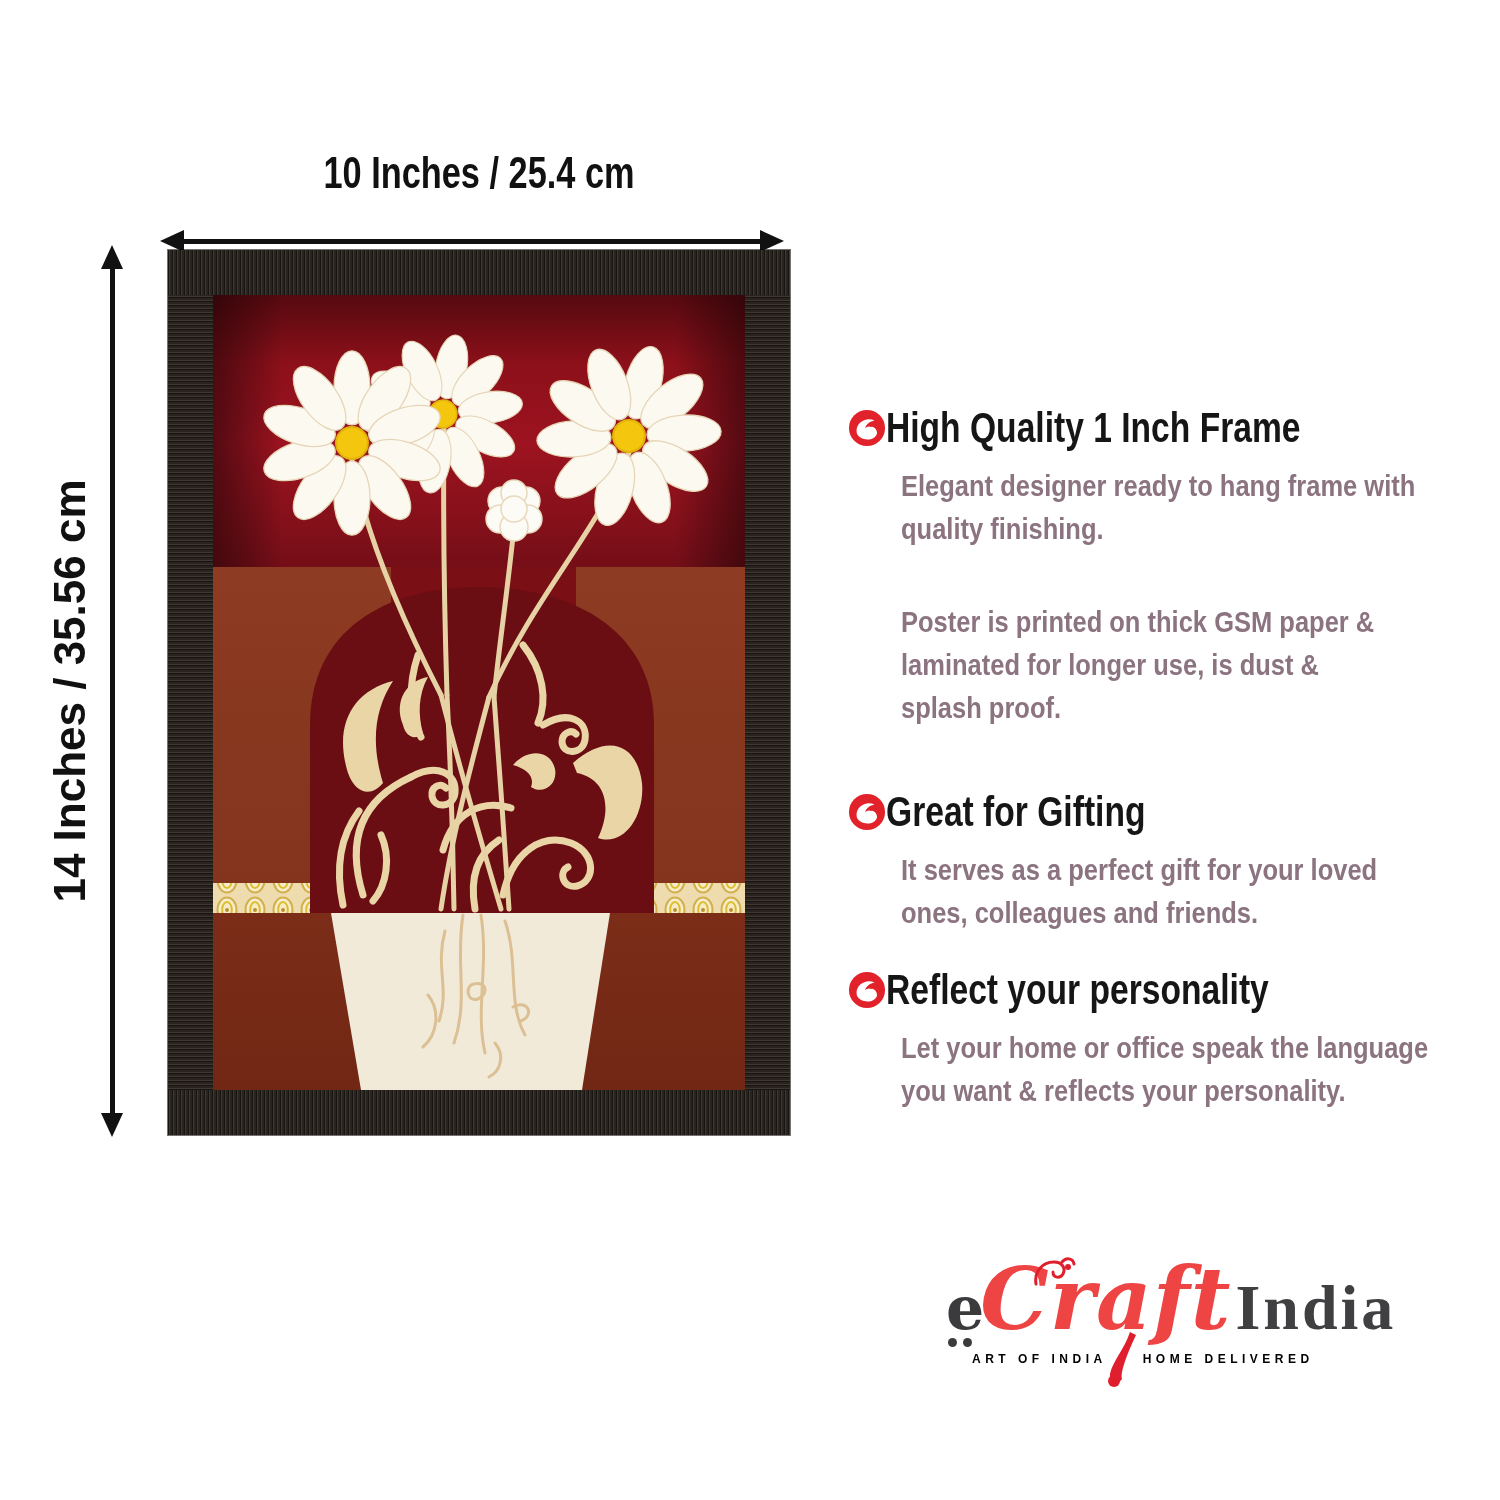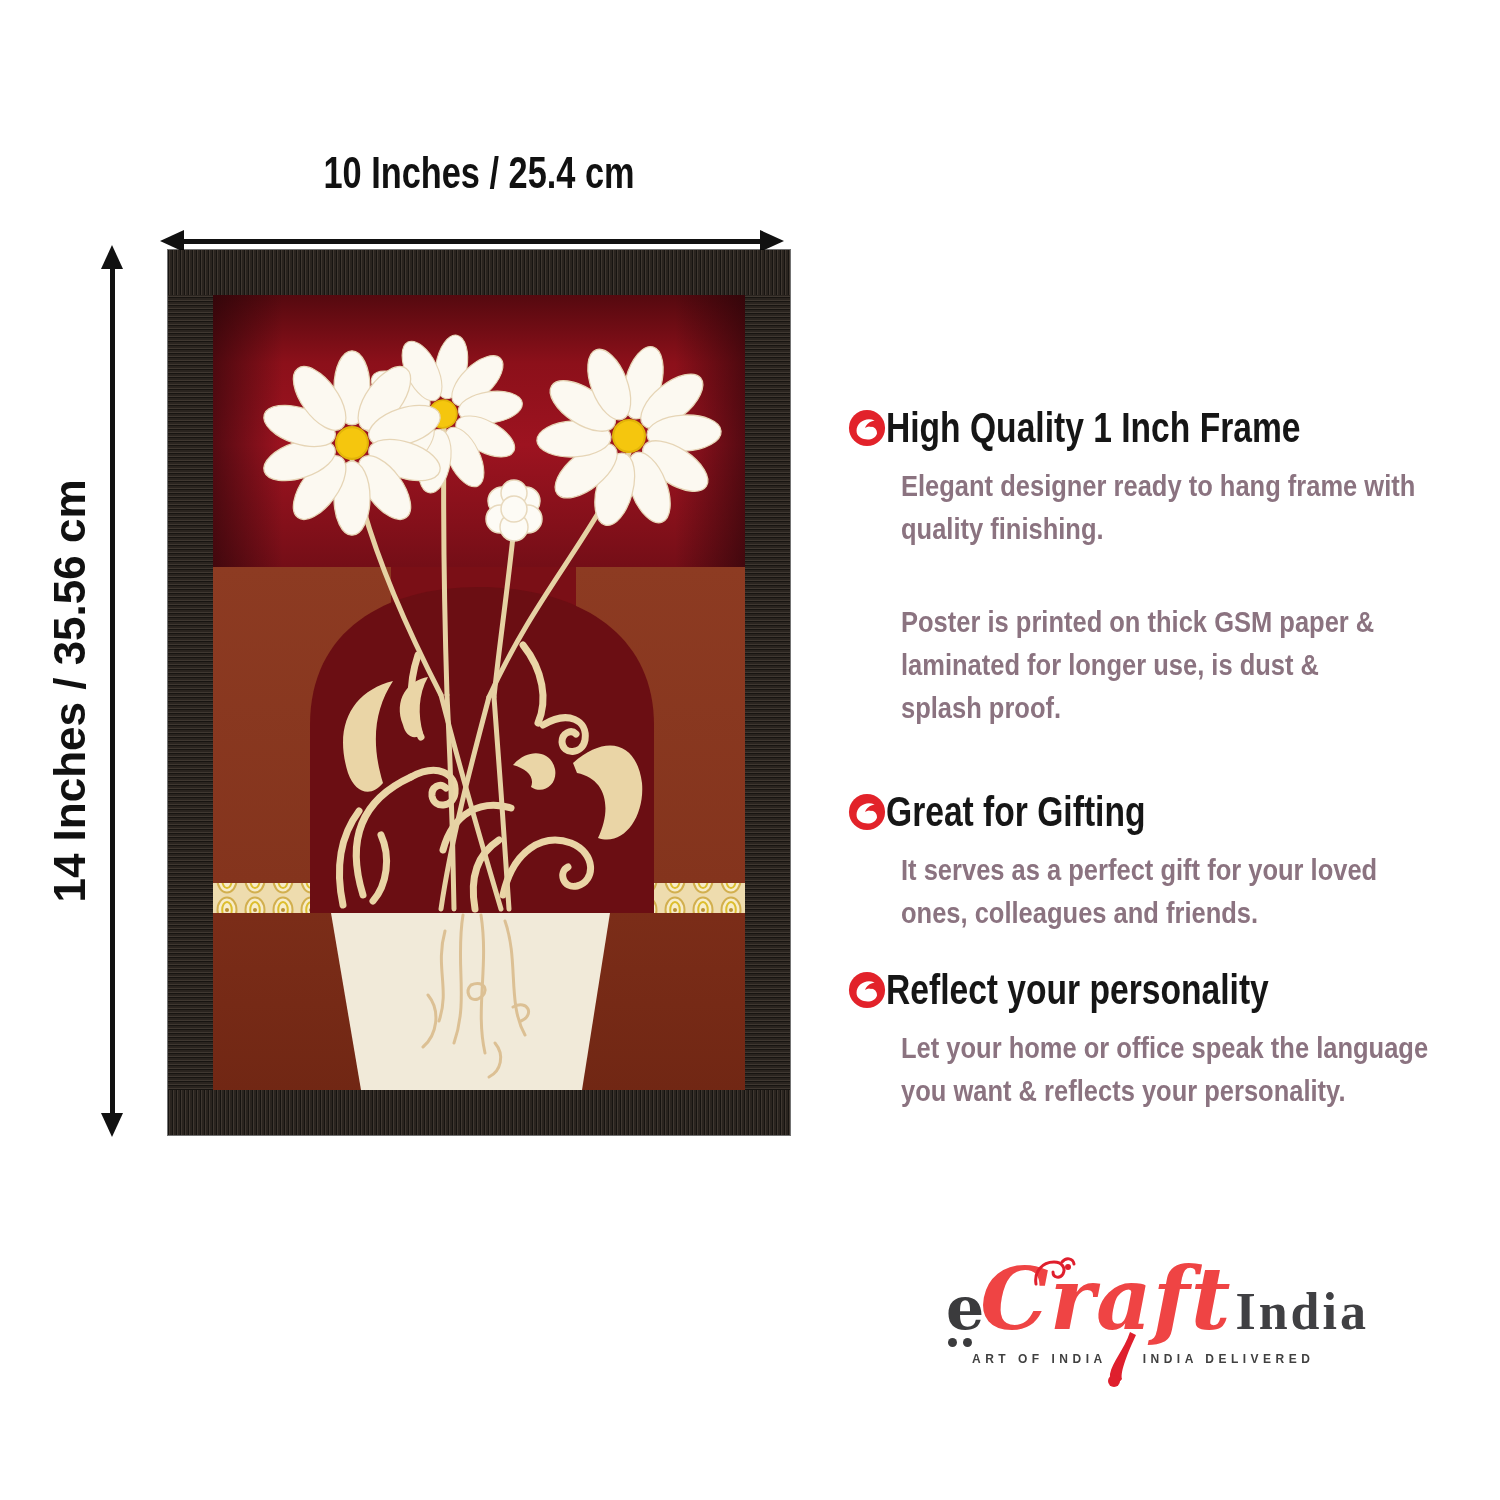--- a/index.html
+++ b/index.html
@@ -79,27 +79,27 @@
     font-size:60px; color:#3b3b3d; line-height:1;
   }
   .wheel { position:absolute; width:9px; height:9px; border-radius:50%; background:#3b3b3d; bottom:-9px; }
   .w1{left:2px;} .w2{left:17px;}
   .logo-craft {
     position:relative; font-family:"DejaVu Serif", serif; font-style:italic; font-weight:bold;
     font-size:86px; color:#ef4444; line-height:1; margin-left:-4px; letter-spacing:1px;
   }
   .logo-india {
     font-family:"Liberation Serif", serif; font-weight:bold;
-    font-size:52px; color:#404043; letter-spacing:3px; line-height:1; margin-left:4px;
+    font-size:64px; color:#404043; letter-spacing:3px; line-height:1; margin-left:4px;
   }
   .logo-flourish { position:absolute; left:86px; top:-2px; }
   .logo-desc { position:absolute; left:150px; top:76px; }
   .tagline {
     position:absolute; left:26px; top:96px; display:flex; gap:36px;
-    font-size:12px; letter-spacing:4.5px; color:#404040; font-weight:bold; white-space:nowrap;
+    font-size:12px; letter-spacing:4.5px; color:#000000; font-weight:bold; white-space:nowrap;
   }
 </style>
 </head>
 <body>
 
 <div class="stage">
 
   <div class="h-dim-label">10 Inches / 25.4 cm</div>
   <div class="arrow arrow-h">
     <div class="head head-left"></div>
@@ -303,17 +303,17 @@
         </g>
         <circle cx="36" cy="13" r="3" fill="#df1f2d"></circle>
       </svg>
       <svg class="logo-desc" width="50" height="56" viewBox="0 0 50 56">
         <path d="M34 0 C28 18 16 30 14 42 C13 50 22 54 26 47 C24 40 32 20 40 3 Z" fill="#df1f2d"></path>
         <circle cx="18" cy="49" r="6" fill="#df1f2d"></circle>
       </svg>
     </div>
     <div class="tagline">
       <span>ART OF INDIA</span>
-      <span>INDIA DELIVERED</span>
+      <span>HOME DELIVERED</span>
     </div>
   </div>
 
 </div>
 
 </body></html>

